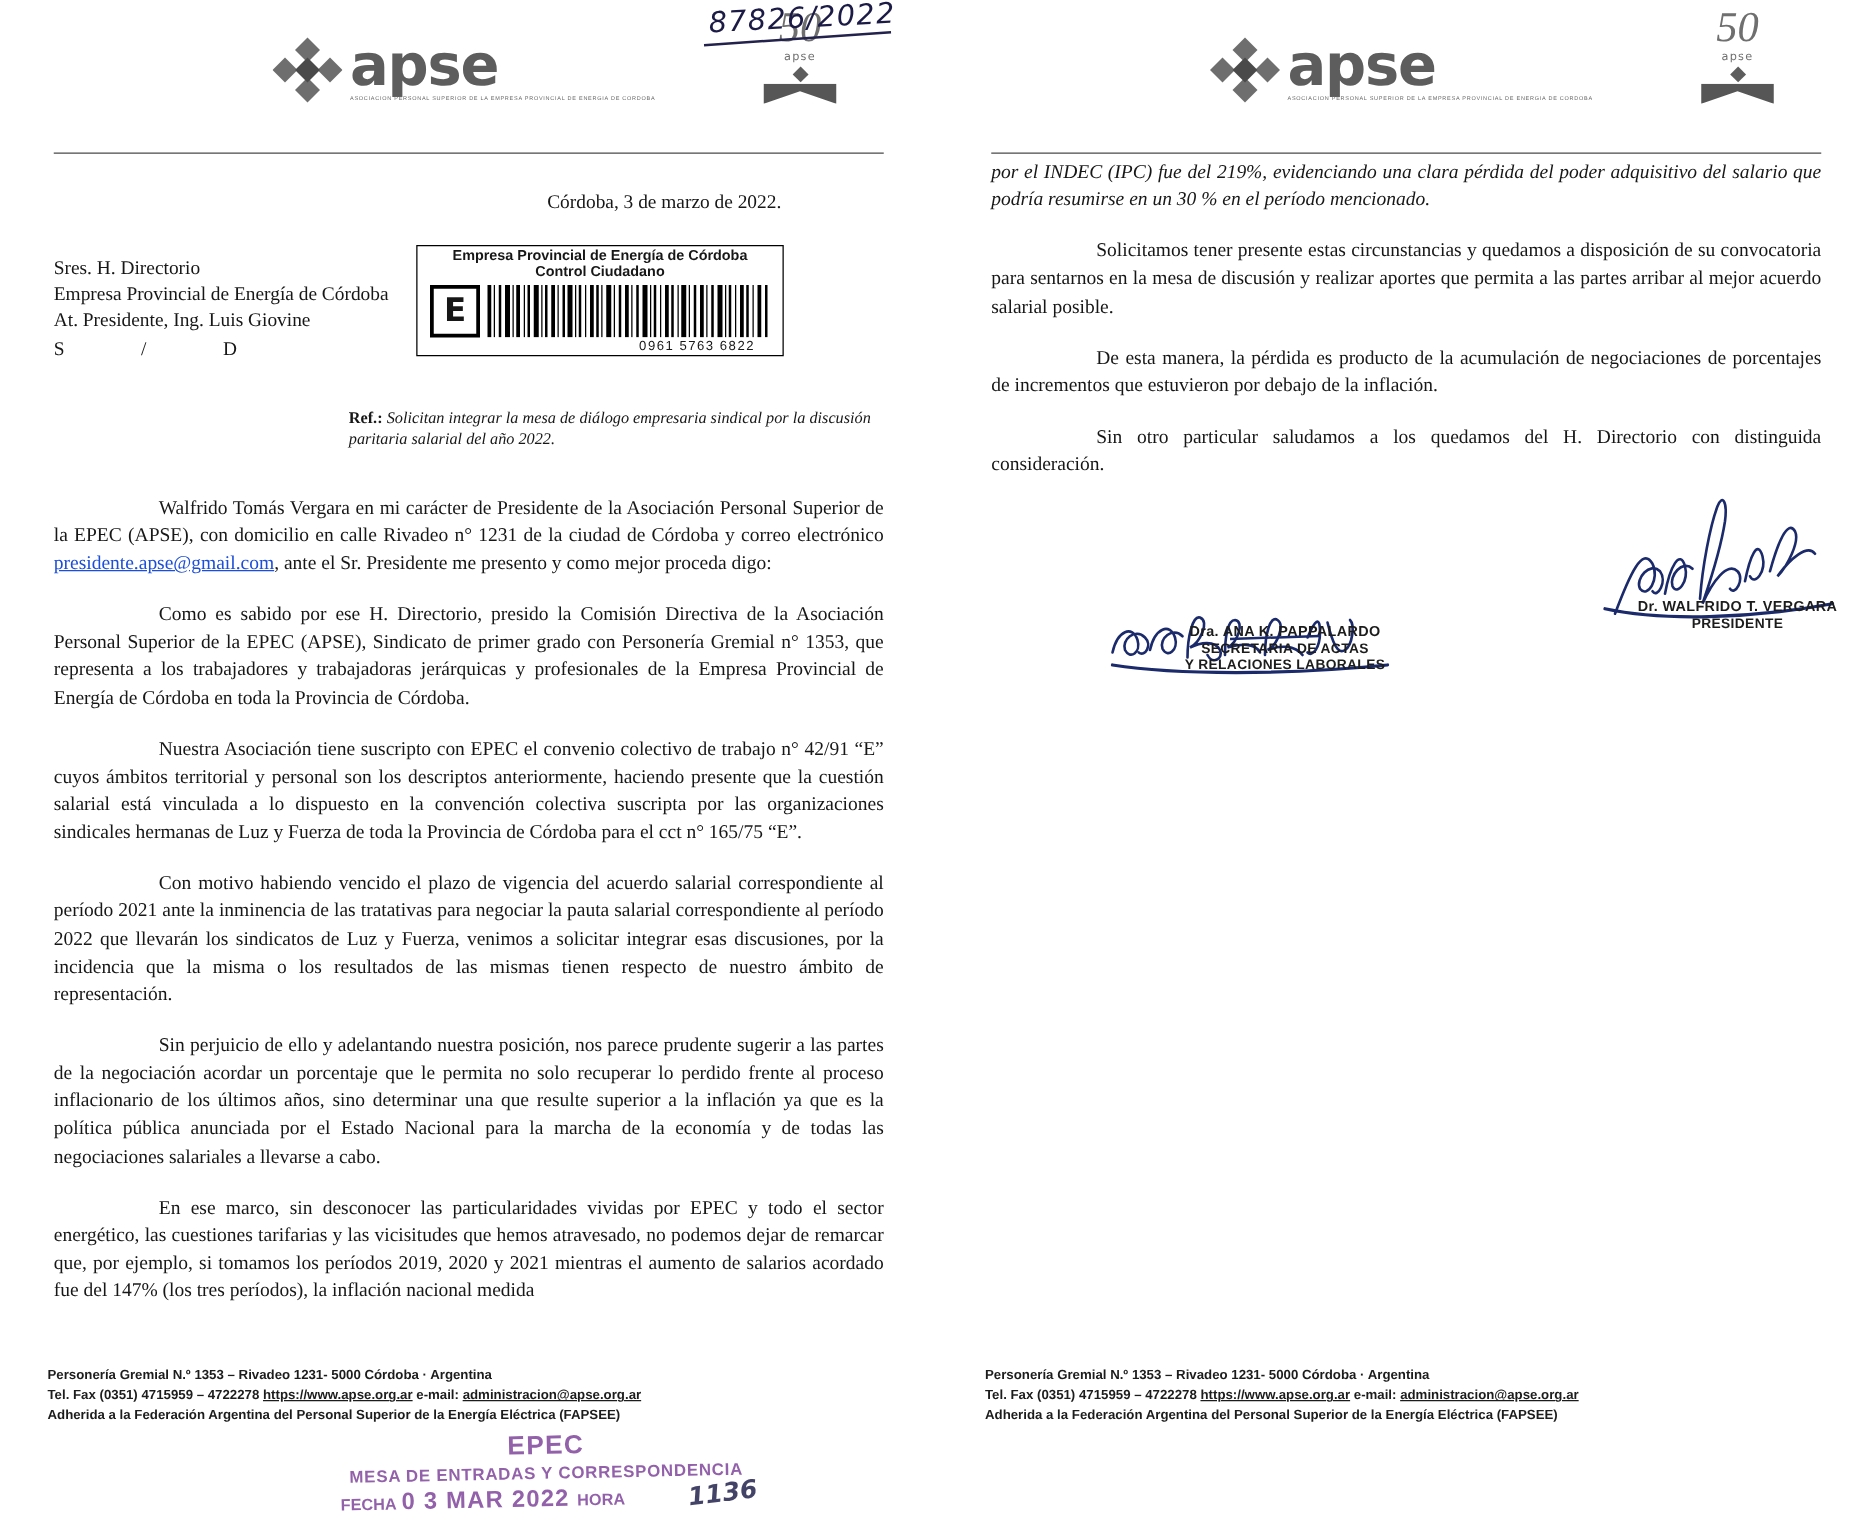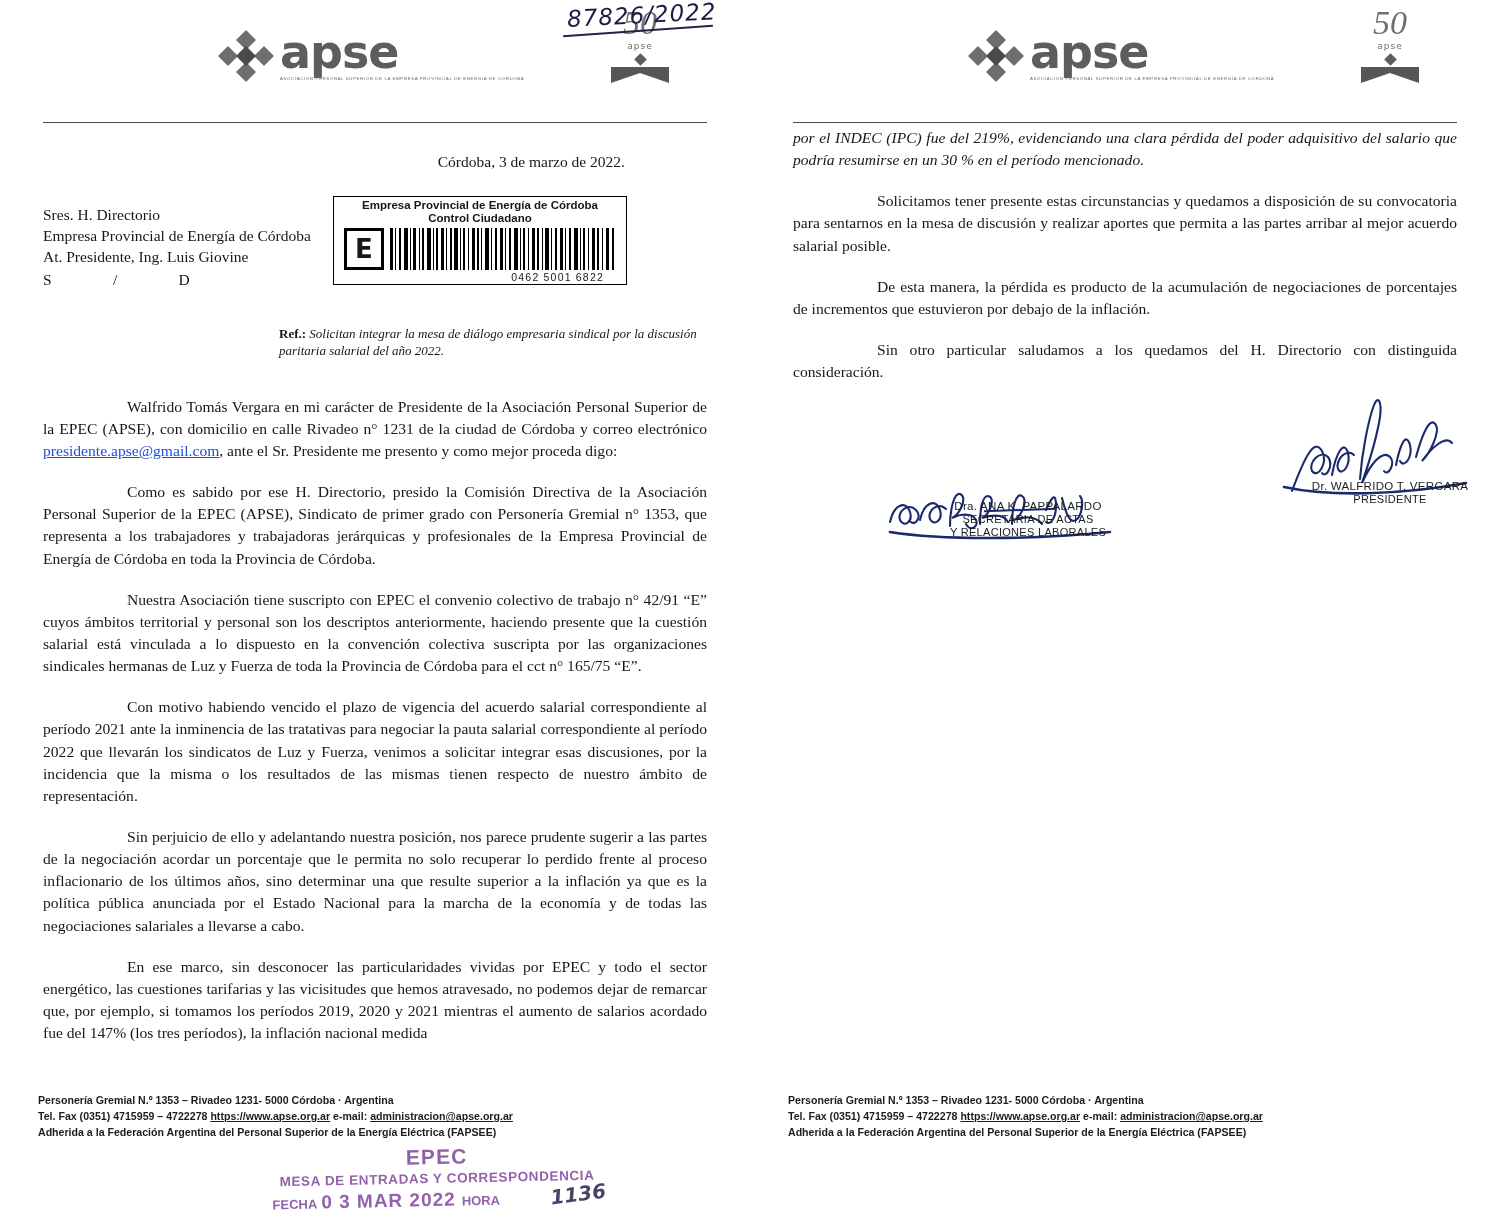--- a/index.html
+++ b/index.html
@@ -282,21 +282,21 @@
     font-size: 20px;
     font-style: italic;
     transform: rotate(-6deg);
   }
 
   
   .sig-block {
     position: absolute;
     text-align: center;
     font-family: "Liberation Sans", sans-serif;
-    font-weight: normal;
+    font-weight: bold;
     color: #1c1c1c;
   }
   .sig-left {
     left: 153px;
     top: 500px;
     width: 250px;
   }
   .sig-right {
     left: 530px;
     top: 480px;
@@ -425,21 +425,21 @@
               <rect x="200" y="0" width="1" height="42"></rect>
             <rect x="204" y="0" width="3" height="42"></rect>
               <rect x="209" y="0" width="2" height="42"></rect>
             <rect x="214" y="0" width="1" height="42"></rect>
               <rect x="218" y="0" width="3" height="42"></rect>
             <rect x="224" y="0" width="2" height="42"></rect>
           </g>
         </svg>
       </div>
     </div>
-    <div class="barcode-num">0462 5001 6822</div>
+    <div class="barcode-num">0961 5763 6822</div>
   </div>
 
   <div class="ref">
     <b>Ref.:</b>
     <span>Solicitan integrar la mesa de diálogo empresaria sindical por la discusión paritaria salarial del año 2022.</span>
   </div>
 
   <p class="body first">
     Walfrido Tomás Vergara en mi carácter de Presidente de la Asociación Personal
     Superior de la EPEC (APSE), con domicilio en calle Rivadeo n° 1231 de la ciudad de

